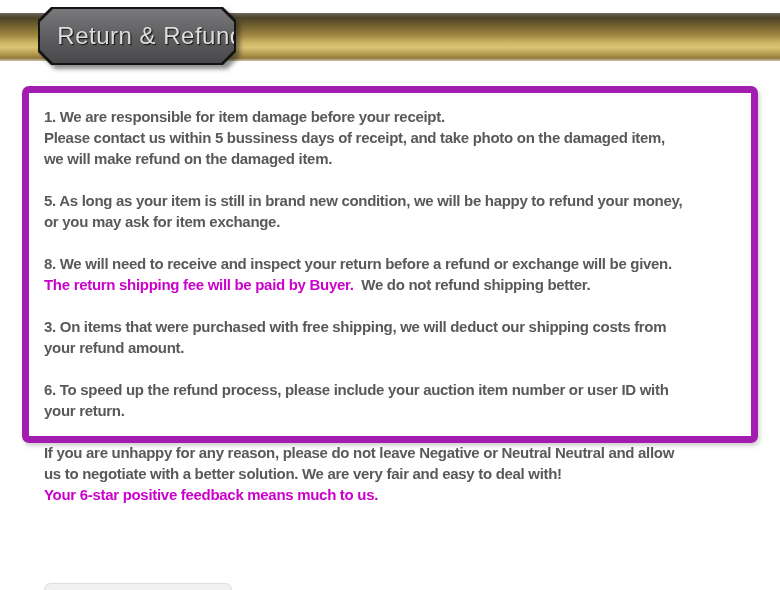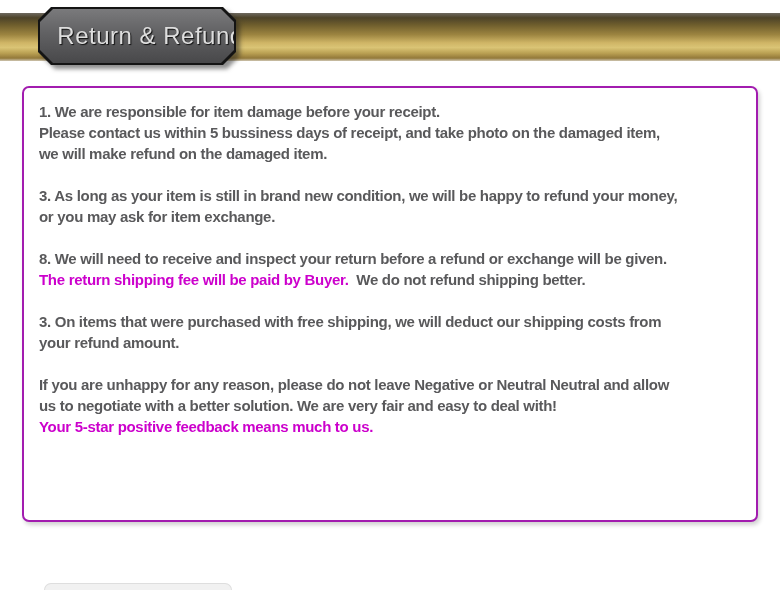--- a/index.html
+++ b/index.html
@@ -45,24 +45,24 @@
     font-size: 24px;
     color: #dedede;
     letter-spacing: 0.5px;
     text-shadow: 1px 1px 1px #101010;
     white-space: nowrap;
   }
 
   
   .panel {
     position: absolute; left: 22px; top: 86px;
-    width: 736px; height: 436px;
+    width: 736px; height: 357px;
     box-sizing: border-box;
     background: #ffffff;
-    border: 2px solid #a21caf;
+    border: 7px solid #a21caf;
     border-radius: 7px;
     box-shadow: 2px 3px 4px rgba(0,0,0,0.18);
     padding: 13px 15px;
   }
   .panel p {
     margin: 0 0 21px;
     font-size: 15px;
     line-height: 21px;
     font-weight: bold;
     letter-spacing: -0.3px;
@@ -92,25 +92,27 @@
       <span class="tab-title">Return &amp; Refund</span>
     </div>
   </div>
 </div>
 
 <div class="panel">
   <div>
       <p><span>1. We are responsible for item damage before your receipt.
 Please contact us within 5 bussiness days of receipt, and take photo on the damaged item,
 we will make refund on the damaged item.</span></p>
-      <p><span>3. As long as your item is still in brand new condition, we will be happy to refund your money,
+      <p><span>5. As long as your item is still in brand new condition, we will be happy to refund your money,
 or you may ask for item exchange.</span></p>
       <p><span>8. We will need to receive and inspect your return before a refund or exchange will be given.
 </span><span class="hl">The return shipping fee will be paid by Buyer.</span><span>  We do not refund shipping better.</span></p>
       <p><span>3. On items that were purchased with free shipping, we will deduct our shipping costs from
 your refund amount.</span></p>
+      <p><span>6. To speed up the refund process, please include your auction item number or user ID with
+your return.</span></p>
       <p><span>If you are unhappy for any reason, please do not leave Negative or Neutral Neutral and allow
 us to negotiate with a better solution. We are very fair and easy to deal with!
-</span><span class="hl">Your 5-star positive feedback means much to us.</span></p>
+</span><span class="hl">Your 6-star positive feedback means much to us.</span></p>
     </div>
 </div>
 
 <div class="next-tab-edge"></div>
 
 </body></html>

